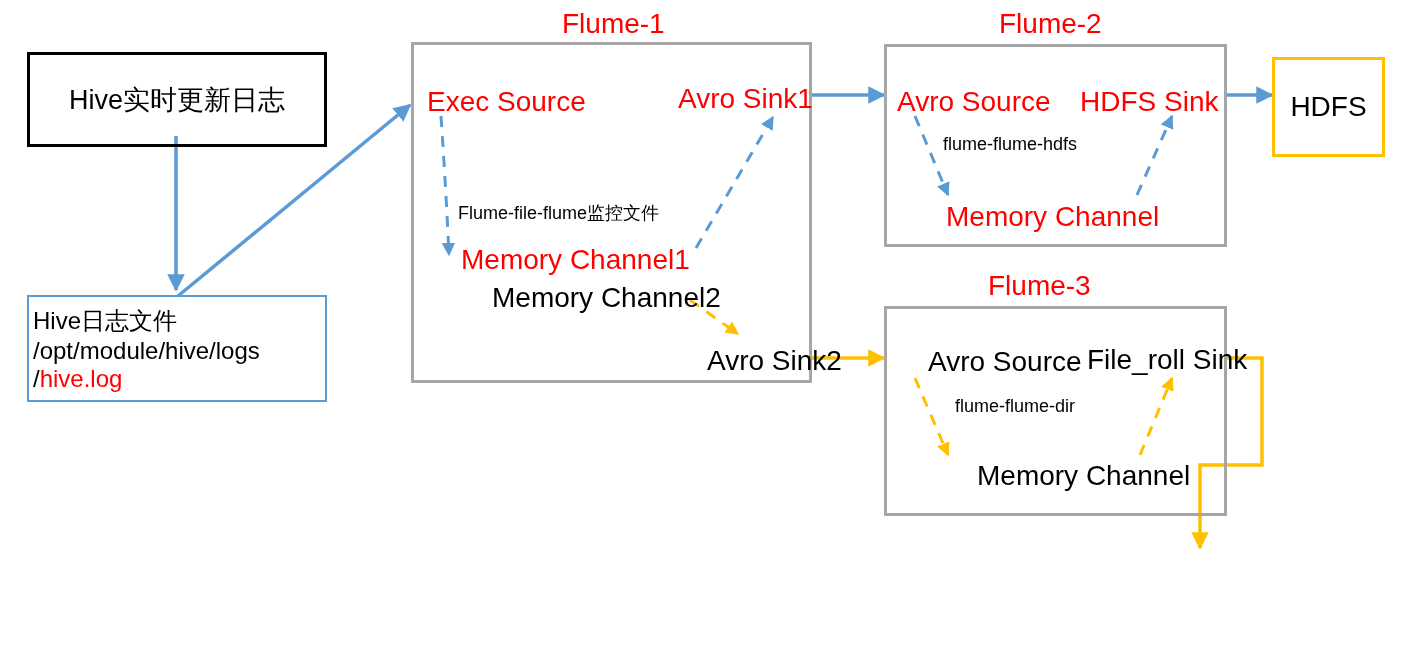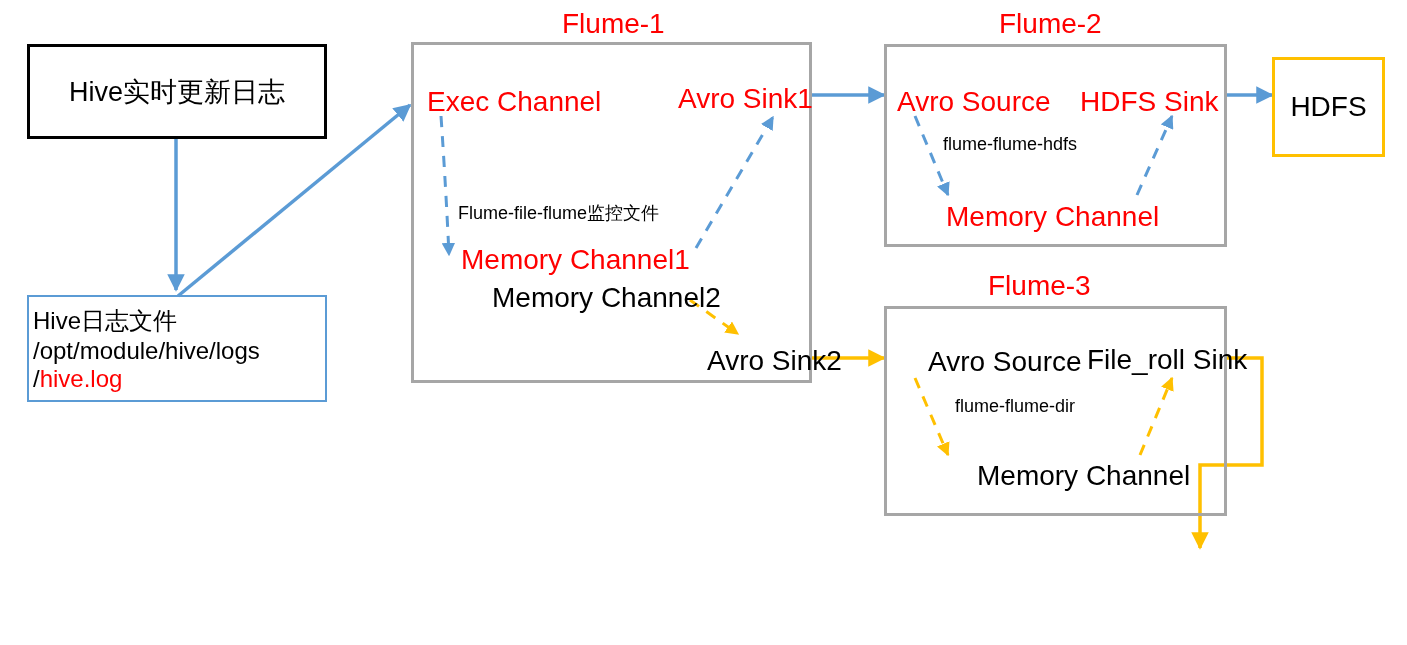--- a/index.html
+++ b/index.html
@@ -140,35 +140,35 @@
     <g>
       <line x1="1140" y1="455" x2="1172" y2="378" stroke="#ffc000" stroke-width="3" fill="none" stroke-dasharray="11 9" marker-end="url(#arrow-orange-dash)"></line>
     </g>
 
      local directory (orange orthogonal route) --&gt;
     <g>
       <path d="M 1226 358 L 1262 358 L 1262 465 L 1200 465 L 1200 548" stroke="#ffc000" stroke-width="3.5" fill="none" marker-end="url(#arrow-orange)"></path>
     </g>
   </svg>
 
-  <div class="box box-black txt-box center f27 c-black" style="left:27px; top:44px; width:300px; height:95px;">
+  <div class="box box-black txt-box center f27 c-black" style="left:27px; top:52px; width:300px; height:95px;">
     <span>Hive实时更新日志</span>
   </div>
 
   <div class="box box-blue txt-box left f24" style="left:27px; top:295px; width:300px; height:107px; padding-left:4px;">
     <span class="c-black">Hive日志文件</span>
     <span class="c-black">/opt/module/hive/logs</span>
     <span>
       <span class="c-black">/</span><span class="c-red">hive.log</span>
     </span>
   </div>
 
   <div class="lbl f26 c-red" style="left:562px; top:8px;">Flume-1</div>
   <div class="box box-gray" style="left:411px; top:42px; width:401px; height:341px;"></div>
-  <div class="lbl f26 c-red" style="left:427px; top:86px;">Exec Channel</div>
+  <div class="lbl f26 c-red" style="left:427px; top:86px;">Exec Source</div>
   <div class="lbl f26 c-red" style="left:678px; top:83px;">Avro Sink1</div>
   <div class="lbl f25 c-black" style="left:458px; top:203px;">Flume-file-flume监控文件</div>
   <div class="lbl f26 c-red" style="left:461px; top:244px;">Memory  Channel1</div>
   <div class="lbl f26 c-orange" style="left:461px; top:282px;">Memory  Channel2</div>
   <div class="lbl f26 c-orange" style="left:676px; top:345px;">Avro Sink2</div>
 
   <div class="lbl f26 c-red" style="left:999px; top:8px;">Flume-2</div>
   <div class="box box-gray" style="left:884px; top:44px; width:343px; height:203px;"></div>
   <div class="lbl f26 c-red" style="left:897px; top:86px;">Avro Source</div>
   <div class="lbl f26 c-red" style="left:1080px; top:86px;">HDFS Sink</div>

